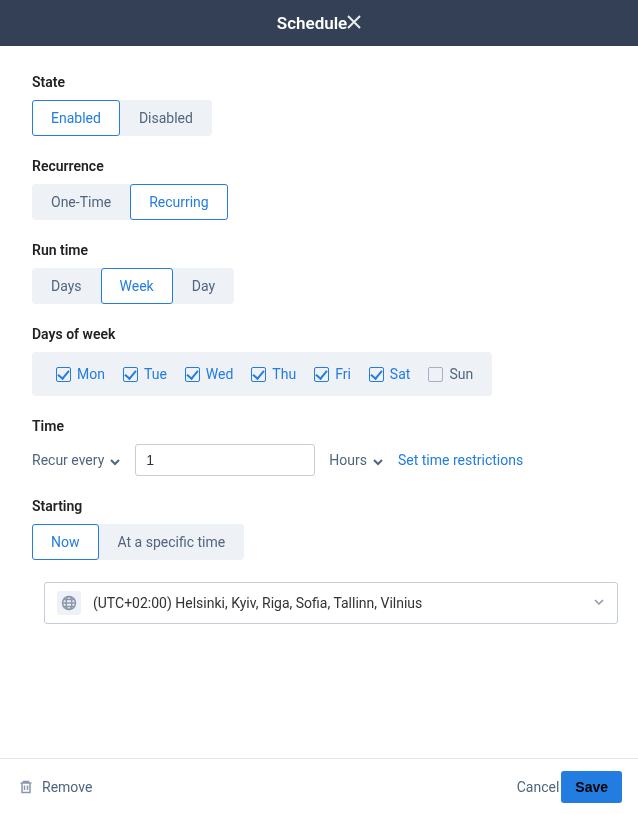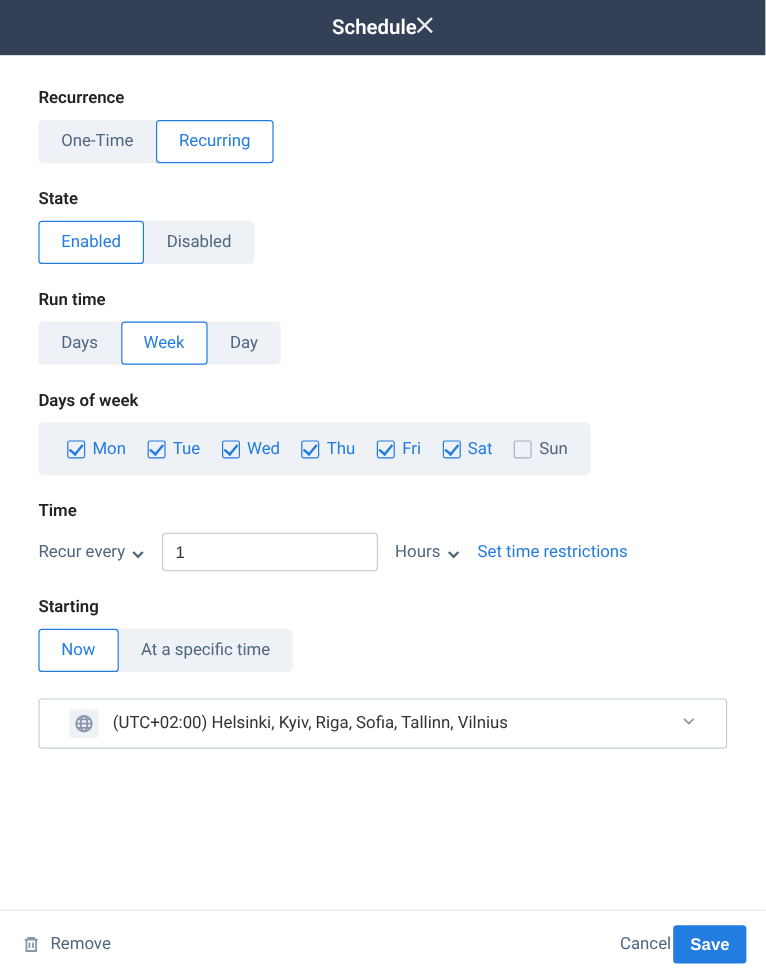--- a/index.html
+++ b/index.html
@@ -111,27 +111,28 @@
     border-radius: 3px;
     padding: 7px 10px;
     width: 180px;
     font-size: 14px;
     color: #333;
   }
   .link-text { color: #237ce0; cursor: pointer; font-size: 14px; }
   .tz-select {
     border: 1px solid #c4cdd9;
     border-radius: 3px;
-    padding: 8px 25px;
+    padding: 8px 12px;
     display: flex;
     align-items: center;
     gap: 12px;
     cursor: pointer;
     justify-content: space-between;
     width: 100%;
+    margin-left: 12px;
   }
   .tz-left { display: flex; align-items: center; gap: 12px; }
   .globe-icon {
     width: 24px; height: 24px;
     background: #eef1f6;
     border-radius: 3px;
     display: flex; align-items: center; justify-content: center;
   }
   .globe-icon svg { width: 16px; height: 16px; stroke: #8a96ab; stroke-width: 1.5; fill: none; }
   .tz-text { color: #333; font-size: 14px; }
@@ -146,21 +147,21 @@
   .remove-btn {
     display: flex; align-items: center; gap: 8px;
     color: #50667e; cursor: pointer; font-size: 14px;
     padding: 6px 2px;
   }
   .remove-btn svg { width: 16px; height: 16px; stroke: #8a96ab; stroke-width: 1.5; fill: none; }
   .footer-right { display: flex; align-items: center; }
   .cancel-btn { color: #50667e; cursor: pointer; font-size: 14px; padding: 8px 2px; }
   .save-btn {
     background: #237ce0;
-    color: #ffffff;
+    color: #000000;
     border: none;
     border-radius: 3px;
     padding: 8px 14px;
     font-size: 14px;
     font-weight: 600;
     cursor: pointer;
   }
 </style>
 </head>
 <body>
@@ -170,32 +171,32 @@
   <div class="close-icon">
     <svg viewBox="0 0 14 14">
         <path d="M1 1 L13 13 M13 1 L1 13" fill="none"></path>
       </svg>
   </div>
 </div>
 
 <div class="body">
 
   <div class="section">
+    <div class="section-label">State</div>
+    <div class="seg-group">
+      <div class="seg-btn active">Enabled</div>
+      <div class="seg-btn">Disabled</div>
+    </div>
+  </div>
+
+  <div class="section">
     <div class="section-label">Recurrence</div>
     <div class="seg-group">
       <div class="seg-btn">One-Time</div>
       <div class="seg-btn active">Recurring</div>
-    </div>
-  </div>
-
-  <div class="section">
-    <div class="section-label">State</div>
-    <div class="seg-group">
-      <div class="seg-btn active">Enabled</div>
-      <div class="seg-btn">Disabled</div>
     </div>
   </div>
 
   <div class="section">
     <div class="section-label">Run time</div>
     <div class="seg-group">
       <div class="seg-btn">Days</div>
       <div class="seg-btn active">Week</div>
       <div class="seg-btn">Day</div>
     </div>

